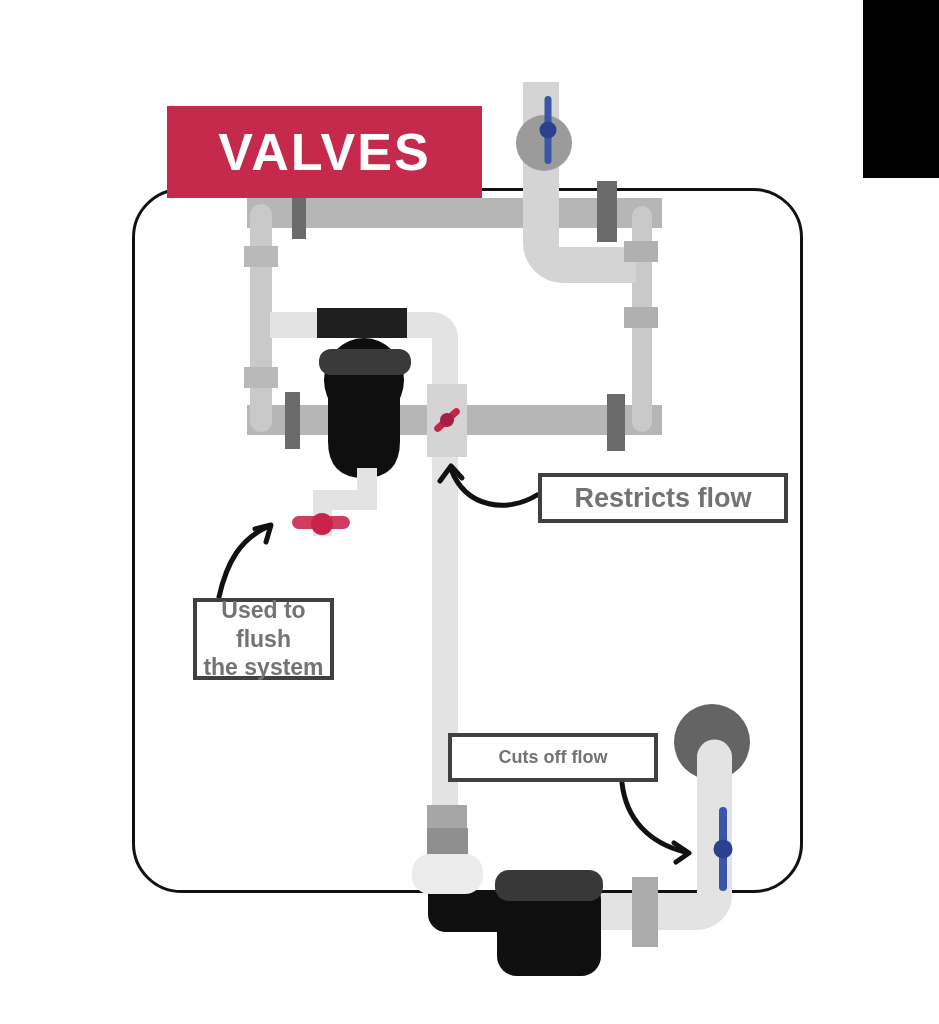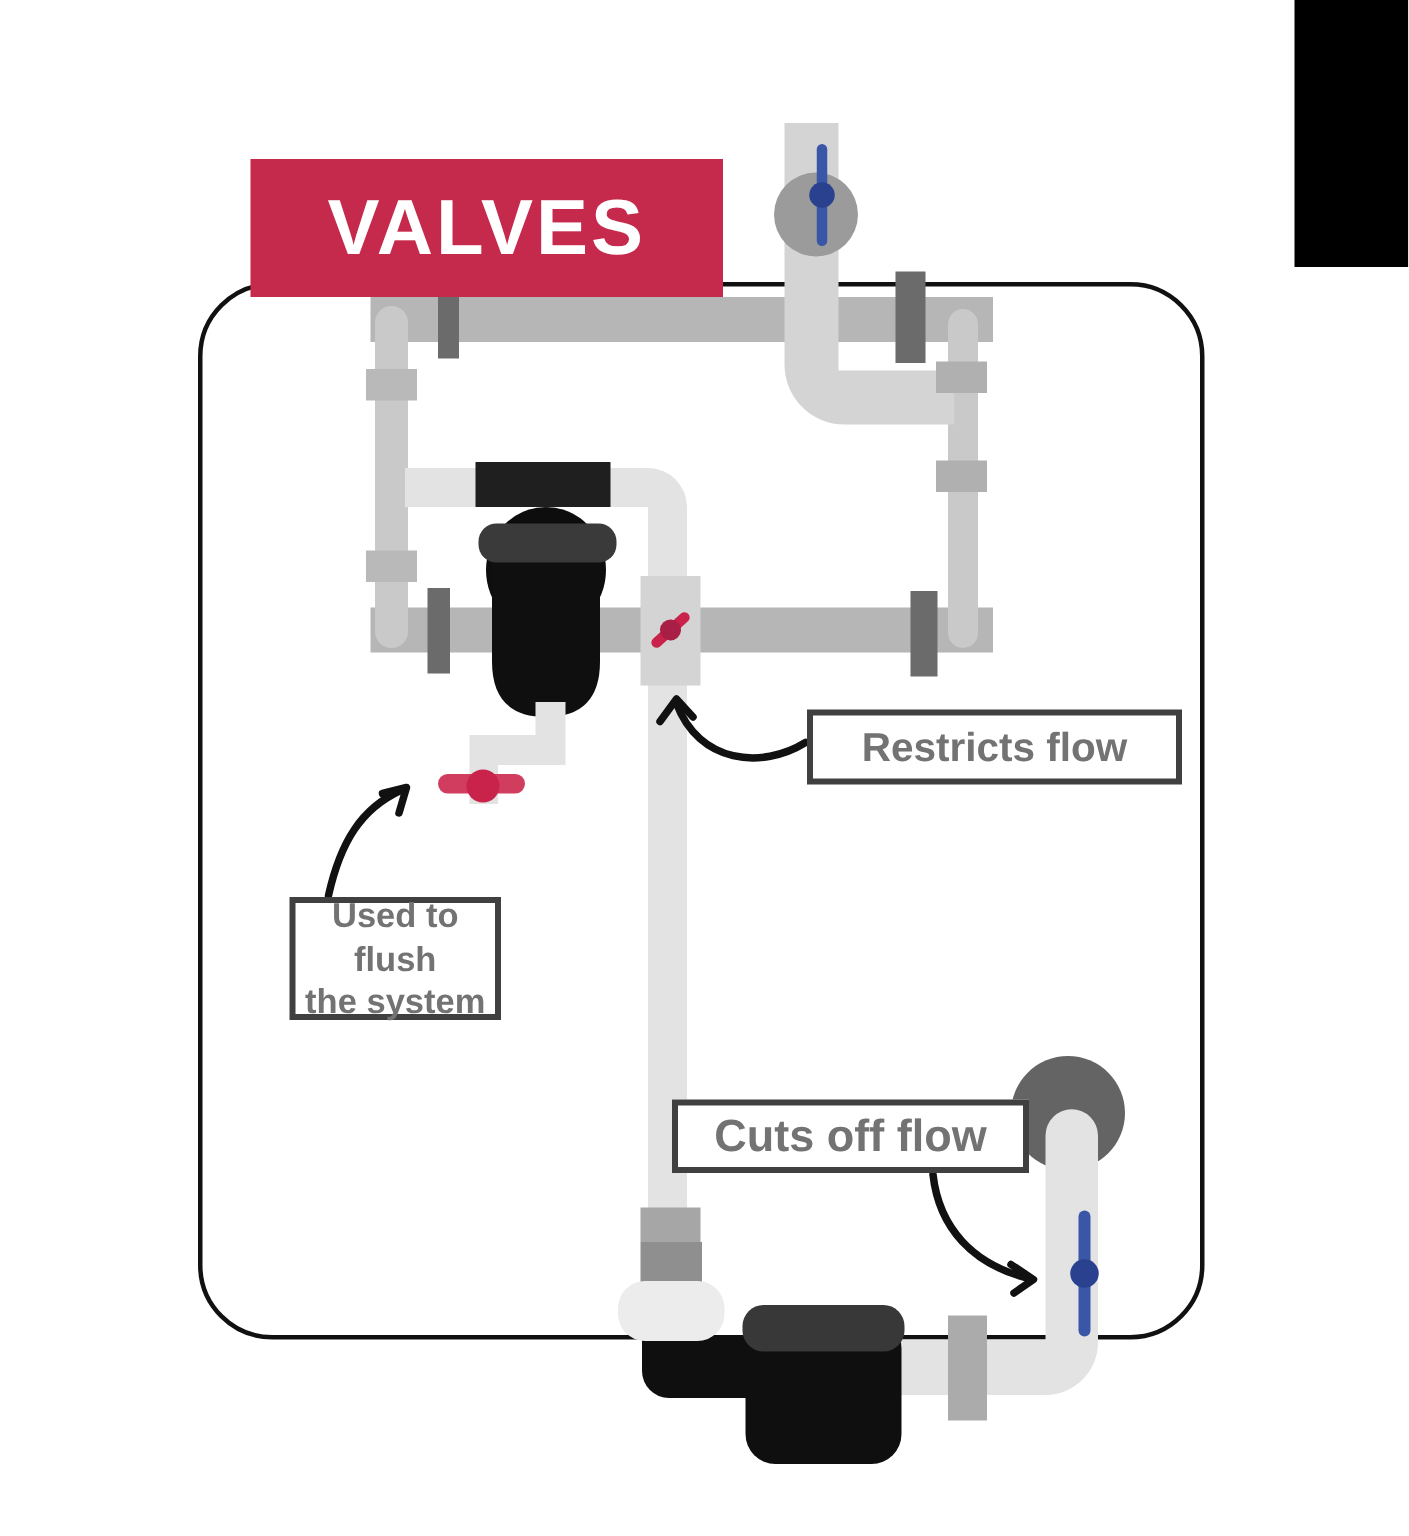--- a/index.html
+++ b/index.html
@@ -8,21 +8,21 @@
   svg{position:absolute;left:0;top:0;}
   .banner{position:absolute;left:167px;top:62px;width:315px;height:92px;background:#c5294b;
           display:flex;align-items:center;justify-content:center;color:#ffffff;
           font-size:52px;font-weight:bold;letter-spacing:2px;margin-top:44px;}
   .callout{position:absolute;box-sizing:border-box;background:#ffffff;border:4px solid #404040;
            color:#737373;font-weight:bold;display:flex;align-items:center;justify-content:center;
            text-align:center;z-index:5;}
   .callout--restricts{left:538px;top:473px;width:250px;height:50px;font-size:27px;}
   .callout--flush{left:193px;top:598px;width:141px;height:82px;font-size:23px;line-height:1.25;
                   white-space:pre-line;}
-  .callout--cuts{left:448px;top:733px;width:238px;height:49px;font-size:30px;}
+  .callout--cuts{left:448px;top:733px;width:210px;height:49px;font-size:18px;}
 </style>
 </head>
 <body>
 
 <div class="stage">
 
   <svg width="939" height="1024" viewBox="0 0 939 1024">
 
     <rect x="863" y="0" width="76" height="178" fill="#000000"></rect>
 

